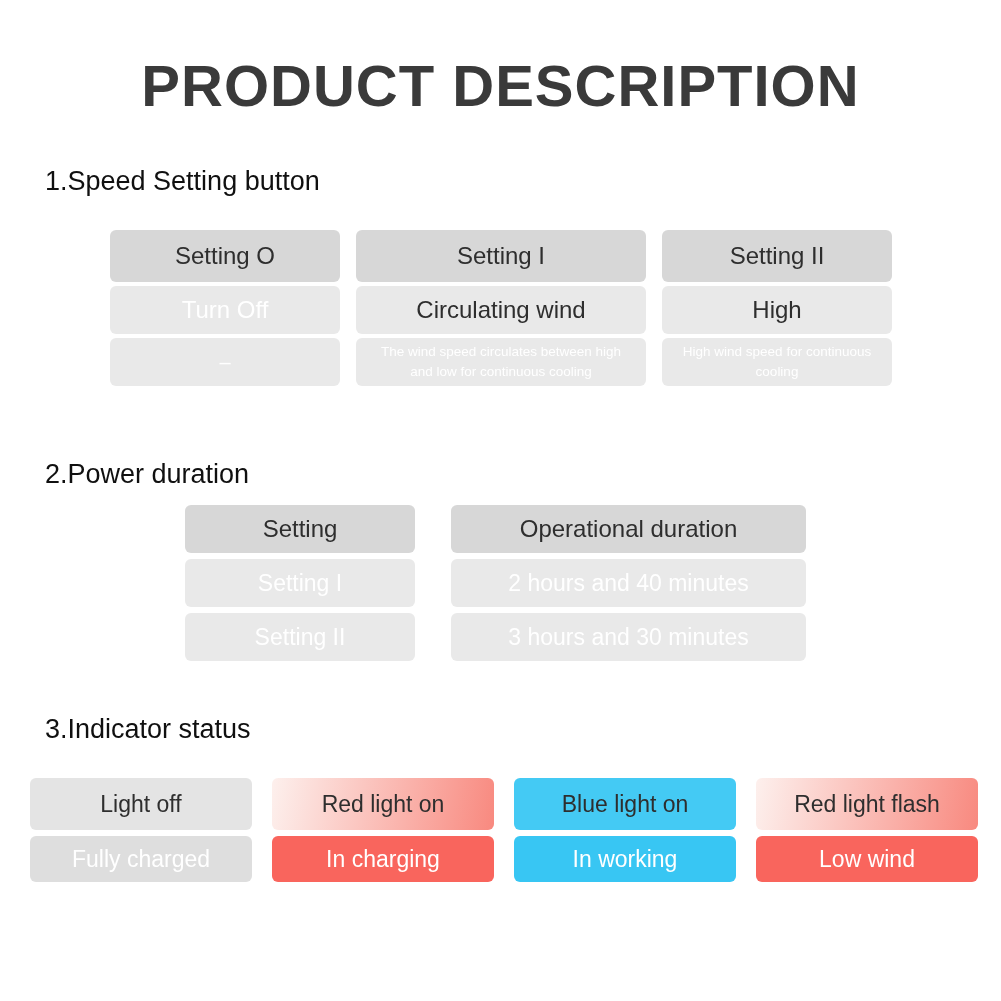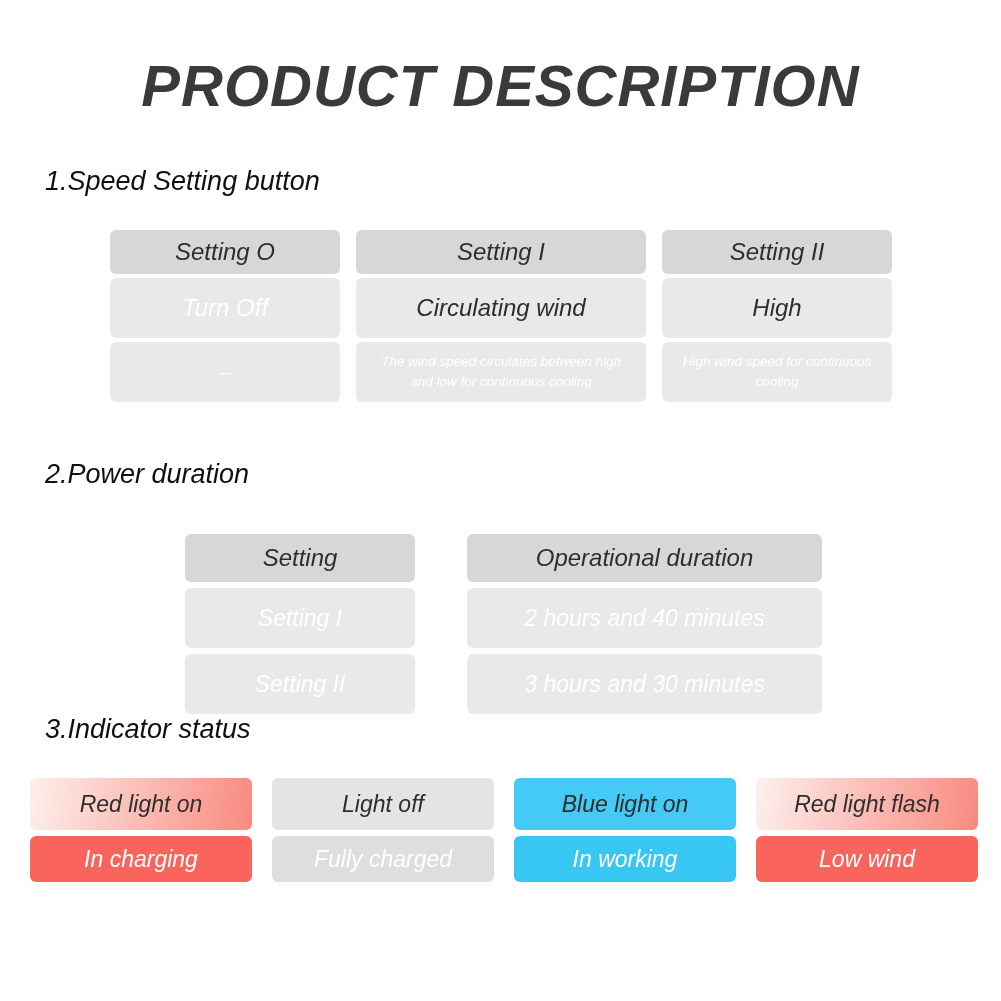--- a/index.html
+++ b/index.html
@@ -1,15 +1,15 @@
 <!DOCTYPE html>
 <html style="--title-color: #3a3a3a; --heading-color: #101010; --text-dark: #2e2e2e; --text-light: #ffffff; --gray-header: #d7d7d7; --gray-body: #e9e9e9; --red: #f9655d; --red-header-from: #fdf0ed; --red-header-to: #f8897f; --blue: #38c6f3; --blue-header: #44caf4; --gray3-header: #e4e4e4; --gray3-body: #dedede;"><head>
 <meta charset="utf-8">
 <style>
-  * { margin: 0; padding: 0; box-sizing: border-box; font-style: italic; }
+  * { margin: 0; padding: 0; box-sizing: border-box; }
   html, body { background: #ffffff; }
   body {
     width: 1001px; height: 1001px;
     font-family: "Liberation Sans", sans-serif;
     -webkit-font-smoothing: antialiased;
   }
   .canvas {
     position: relative;
     width: 1001px; height: 1001px;
     background: #ffffff;
@@ -27,41 +27,41 @@
     position: absolute; left: 45px;
     font-size: 27px; font-weight: 500;
     color: var(--heading-color, #101010);
   }
   .h-speed     { top: 166px; }
   .h-power     { top: 459px; }
   .h-indicator { top: 714px; text-align: right; }
 
   .grid { position: absolute; display: flex; }
   .grid-speed     { left: 110px; top: 230px; gap: 16px; }
-  .grid-power     { left: 185px; top: 534px; gap: 52px; }
+  .grid-power     { left: 185px; top: 505px; gap: 36px; }
   .grid-indicator { left: 30px;  top: 778px; gap: 20px; }
 
   .col { display: flex; flex-direction: column; gap: 4px; }
   .col-power { gap: 6px; }
   .w230 { width: 230px; }
   .w290 { width: 290px; }
   .w355 { width: 355px; justify-content: center; }
 
   .cell {
     display: flex; align-items: center; justify-content: center;
     border-radius: 6px; text-align: center;
   }
   .hdr {
-    height: 44px;
+    height: 52px;
     background: var(--gray-header, #d7d7d7);
     color: var(--text-dark, #2e2e2e);
     font-size: 24px; font-weight: 500;
   }
   .hdr-power { height: 48px; }
-  .row { height: 60px; background: var(--gray-body, #e9e9e9); font-size: 24px; }
+  .row { height: 48px; background: var(--gray-body, #e9e9e9); font-size: 24px; }
   .row-dark  { color: var(--text-dark, #2e2e2e); }
   .row-light { color: var(--text-light, #ffffff); }
   .row-power { font-size: 23px; }
   .row-small {
     font-size: 13.5px; line-height: 1.45;
     color: var(--text-light, #ffffff);
     padding: 0 14px;
   }
   .row-dash { font-size: 20px; }
 
@@ -126,27 +126,27 @@
     <div class="col col-power w355">
       <div class="cell hdr hdr-power">Operational duration</div>
       <div class="cell row row-light row-power">2 hours and 40 minutes</div>
       <div class="cell row row-light row-power">3 hours and 30 minutes</div>
     </div>
   </div>
 
   <h2 class="section-heading h-indicator">3.Indicator status</h2>
 
   <div class="grid grid-indicator">
+    <div class="card card-gray">
+      <div class="hdr3">Light off</div>
+      <div class="body3">Fully charged</div>
+    </div>
     <div class="card card-red">
       <div class="hdr3">Red light on</div>
       <div class="body3">In charging</div>
-    </div>
-    <div class="card card-gray">
-      <div class="hdr3">Light off</div>
-      <div class="body3">Fully charged</div>
     </div>
     <div class="card card-blue">
       <div class="hdr3">Blue light on</div>
       <div class="body3">In working</div>
     </div>
     <div class="card card-red">
       <div class="hdr3">Red light flash</div>
       <div class="body3">Low wind</div>
     </div>
   </div>

